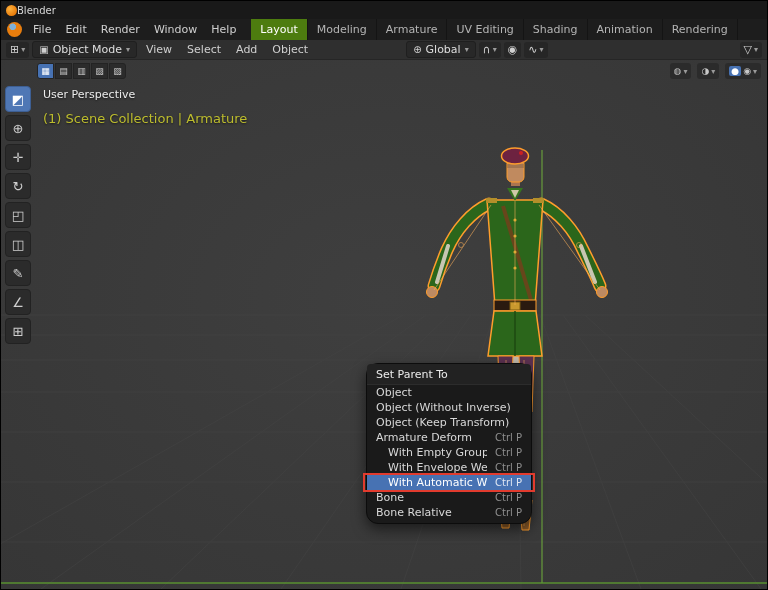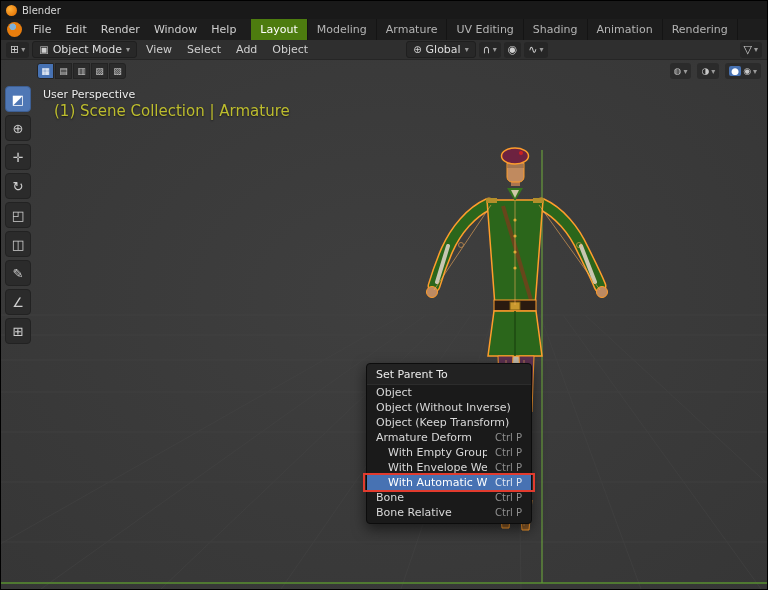--- a/index.html
+++ b/index.html
@@ -1,21 +1,21 @@
 <!DOCTYPE html>
 <html><head>
 <meta charset="utf-8">
 <style>
   * { margin:0; padding:0; box-sizing:border-box; }
   html,body { width:768px; height:590px; background:#000; }
   body { font-family:"DejaVu Sans", sans-serif; overflow:hidden; }
   .window { width:766px; height:588px; margin:1px; background:#3a3a3a; display:flex; flex-direction:column; overflow:hidden; }
 
   
-  .titlebar { height:18px; background:#191919; display:flex; align-items:center; gap:5px; padding-left:5px; flex:0 0 auto; }
+  .titlebar { height:18px; background:#191919; display:flex; align-items:center; padding-left:5px; flex:0 0 auto; }
   .titlebar .logo { width:11px; height:11px; border-radius:50%; background:radial-gradient(circle at 35% 35%, #ffb13b, #e87d0d 70%); }
   .titlebar .title { font-size:10px; color:#d6d6d6; }
 
   
   .menubar { height:21px; background:#1d1d1d; display:flex; align-items:stretch; flex:0 0 auto; overflow:hidden; white-space:nowrap; }
   .blender-icon { width:15px; height:15px; margin:3px 4px 0 6px; border-radius:50%; background:radial-gradient(circle at 38% 32%, #7fb0d8 0 22%, #e87d0d 26%); flex:0 0 auto; }
   .menu-item { font-size:11px; color:#cfcfcf; padding:0 7px; display:flex; align-items:center; cursor:default; }
   .tabs { display:flex; margin-left:8px; overflow:hidden; }
   .tab { font-size:11px; color:#b4b4b4; padding:0 9px; display:flex; align-items:center; background:#1d1d1d; border-right:1px solid #141414; }
   .tab.active { background:#4d7c0f; color:#ffffff; }
@@ -38,29 +38,29 @@
   .mini-btn { width:17px; height:16px; background:#2b2b2b; border:1px solid #232323; color:#c8c8c8; font-size:9px; display:flex; align-items:center; justify-content:center; }
   .mini-btn:first-child { border-radius:3px 0 0 3px; }
   .mini-btn:last-child { border-radius:0 3px 3px 0; }
   .mini-btn.active { background:#4772b3; color:#fff; }
   .ov-right { position:absolute; top:3px; right:6px; display:flex; gap:6px; z-index:4; }
   .ov-group { display:flex; align-items:center; gap:2px; background:#2b2b2b; border-radius:3px; height:16px; padding:0 4px; color:#c8c8c8; font-size:9px; }
   .ov-group .blue { background:#4772b3; color:#fff; border-radius:2px; padding:0 2px; }
 
   
   .vp-label1 { position:absolute; left:42px; top:28px; font-size:11px; color:#ececec; z-index:3; text-shadow:0 1px 2px rgba(0,0,0,.6); }
-  .vp-label2 { position:absolute; left:42px; top:42px; font-size:15px; color:#bdbd2e; z-index:3; text-shadow:0 1px 2px rgba(0,0,0,.6);margin-left:11px; }
+  .vp-label2 { position:absolute; left:42px; top:51px; font-size:13px; color:#bdbd2e; z-index:3; text-shadow:0 1px 2px rgba(0,0,0,.6); }
 
   
   .toolcol { position:absolute; left:4px; top:26px; display:flex; flex-direction:column; gap:3px; z-index:5; }
   .tool-btn { width:26px; height:26px; background:#2b2b2b; border:1px solid #222; border-radius:4px; color:#cfcfcf; font-size:13px; display:flex; align-items:center; justify-content:center; }
   .tool-btn.active { background:#4f77b5; border-color:#3d5f94; color:#fff; }
 
   
-  .ctx-menu { position:absolute; left:365px; top:303px; width:166px; background:#1a1a1a; border:1px solid #0c0c0c; border-radius:4px; box-shadow:0 5px 14px rgba(0,0,0,.55); z-index:20; font-size:11px; color:#d8d8d8; padding-bottom:3px; }
+  .ctx-menu { position:absolute; left:365px; top:303px; width:166px; background:#1a1a1a; border:1px solid #0c0c0c; border-radius:12px; box-shadow:0 5px 14px rgba(0,0,0,.55); z-index:20; font-size:11px; color:#d8d8d8; padding-bottom:3px; }
   .cm-header { height:21px; line-height:21px; padding-left:9px; color:#eaeaea; background:#222222; border-bottom:1px solid #2c2c2c; border-radius:4px 4px 0 0; font-size:11px; }
   .cm-item { position:relative; height:15px; display:flex; align-items:center; padding:0 9px; }
   .cm-item .label { flex:1; white-space:nowrap; overflow:hidden; }
   .cm-item .shortcut { color:#8f8f8f; font-size:10px; margin-left:8px; }
   .cm-item.indent { padding-left:21px; }
   .cm-item.highlight { background:#4772b3; color:#fff; }
   .cm-item.highlight .shortcut { color:#dfe6f2; }
   .red-box { position:absolute; left:-4px; top:109px; width:calc(100% + 8px); height:19px; border:2px solid #e23b2e; z-index:21; pointer-events:none; }
 </style>
 </head>

